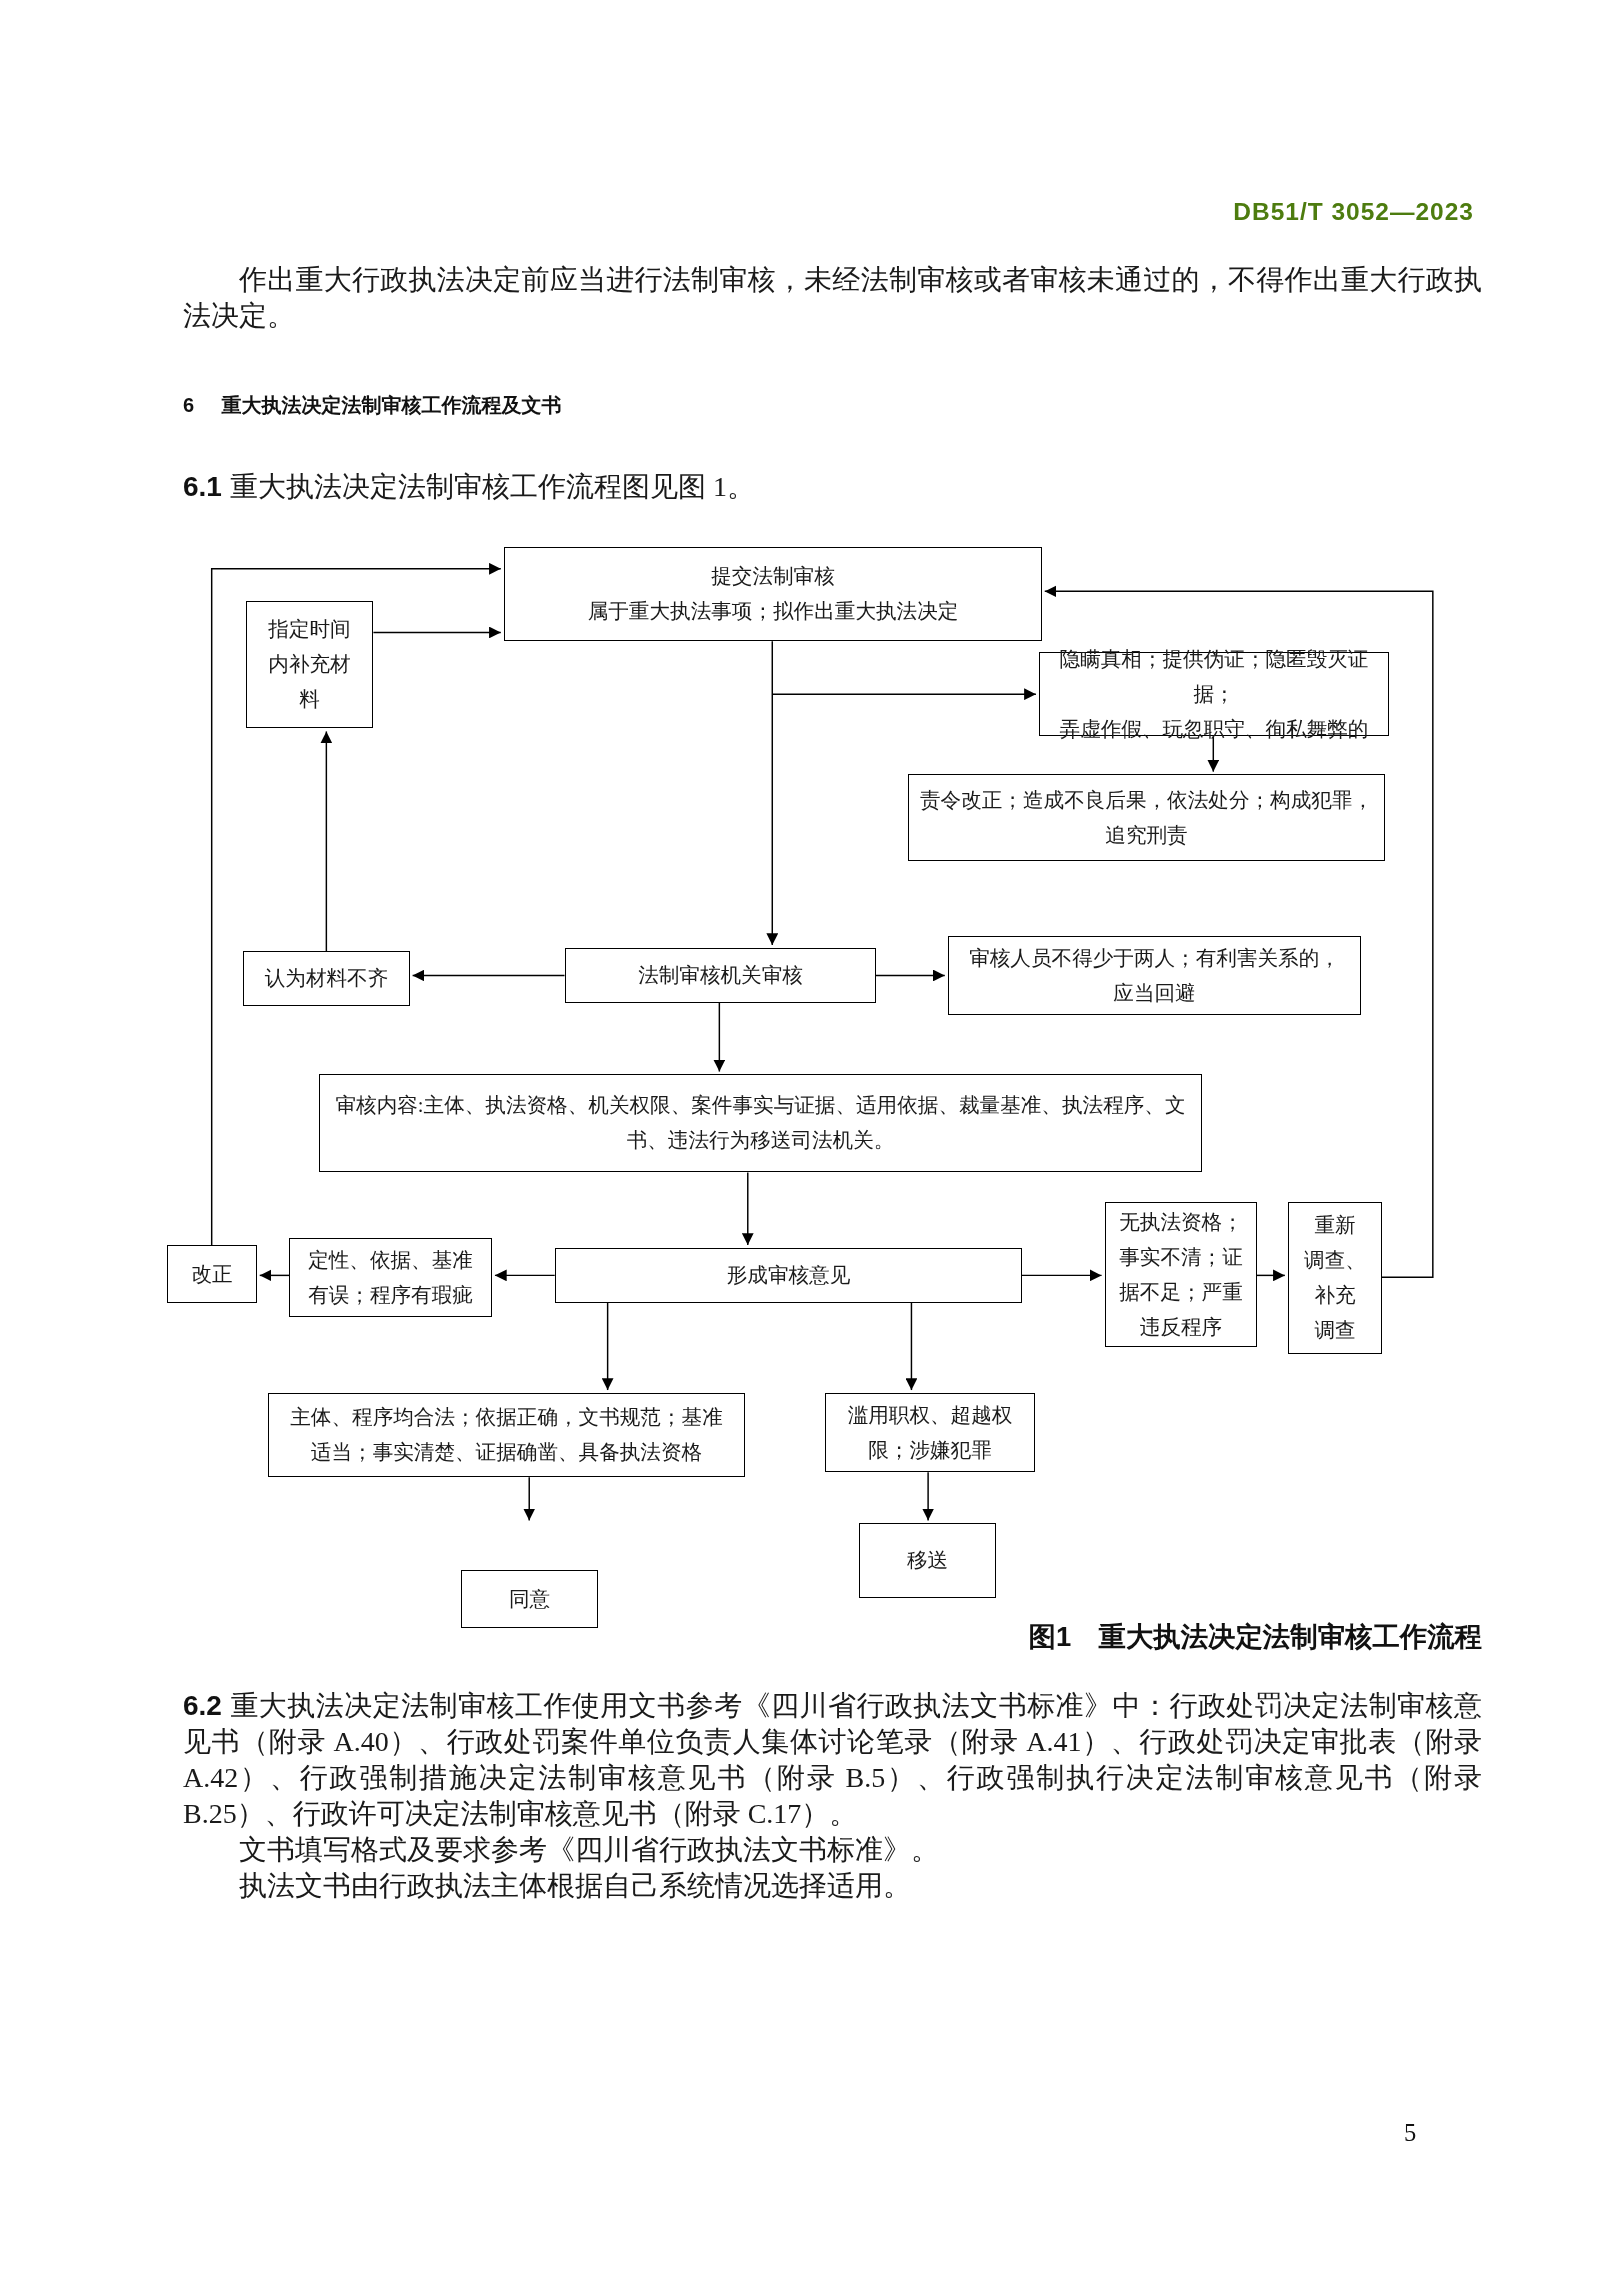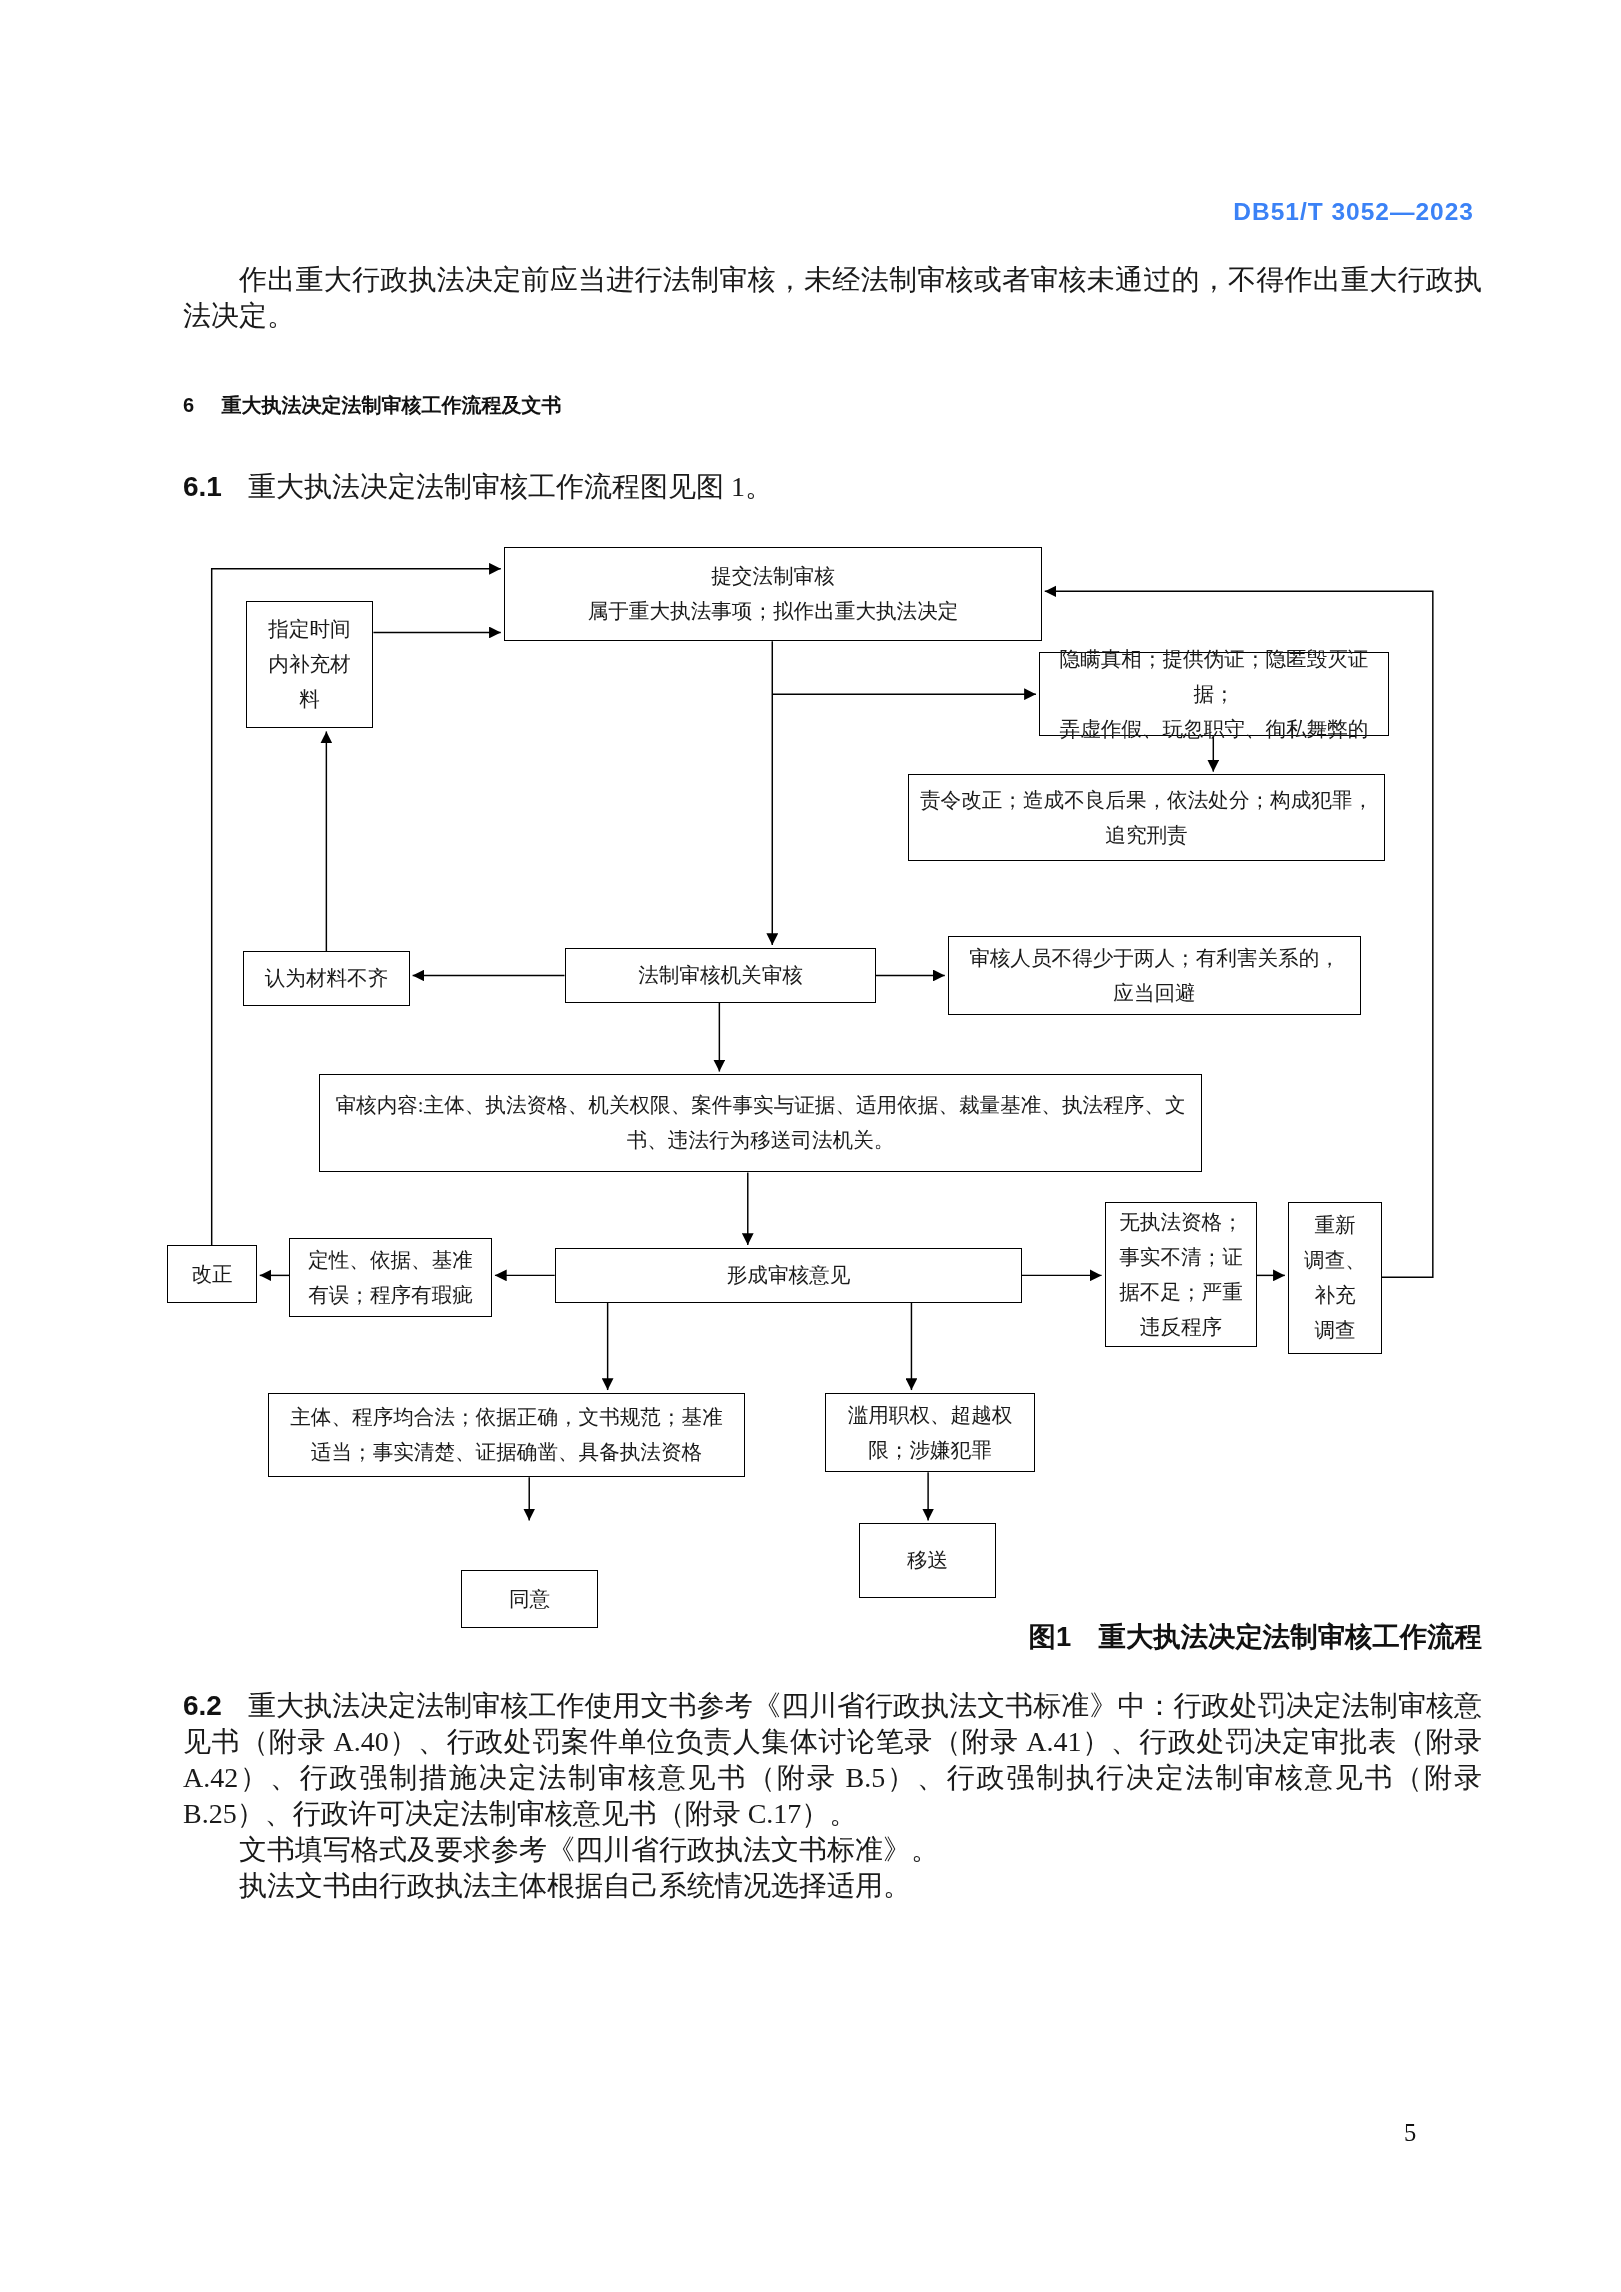--- a/index.html
+++ b/index.html
@@ -9,36 +9,36 @@
     width:1621px; height:2293px;
     background:#ffffff;
     font-family:"Liberation Serif","DejaVu Serif",serif;
     color:#1a1a1a;
     overflow:hidden;
   }
   .doc-code {
     position:absolute; top:198px; right:147px;
     font-family:"Liberation Sans","DejaVu Sans",sans-serif;
     font-weight:700; font-size:24.5px; letter-spacing:1px;
-    color:#3b82f6;
+    color:#4d7c0f;
   }
   .body-text {
     position:absolute; left:183px; width:1299px;
     font-size:28px; line-height:36px; text-align:justify;
   }
   .indent { text-indent:2em; }
   .section-heading {
     position:absolute; left:183px; top:392px;
     font-family:"Liberation Sans","DejaVu Sans",sans-serif;
     font-weight:700; font-size:20px; color:#111;
   }
   .section-heading .num { margin-right:27.4px; }
   .clause-num {
     font-family:"Liberation Sans","DejaVu Sans",sans-serif;
-    font-weight:700; margin-right:26px; color:#111;
+    font-weight:700; margin-right:8px; color:#111;
   }
   .figure-caption {
     position:absolute; left:183px; top:1619px; width:1299px;
     text-align:right;
     font-family:"Liberation Sans","DejaVu Sans",sans-serif;
     font-weight:700; font-size:27.4px; color:#111;
   }
   .page-number {
     position:absolute; left:1404px; top:2119px;
     font-size:24.5px; color:#111;

